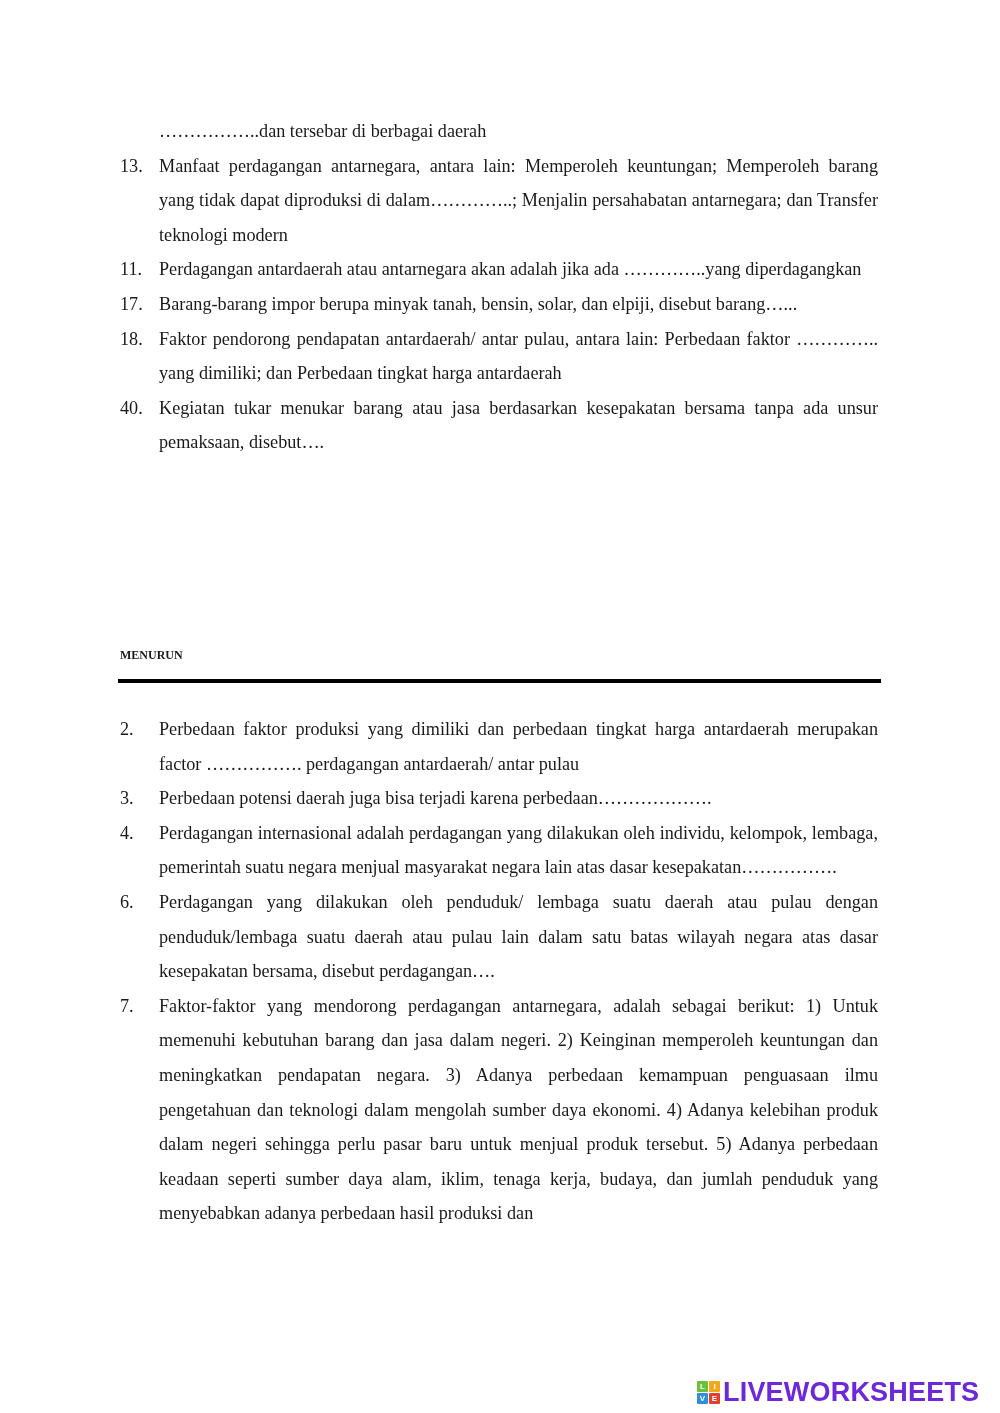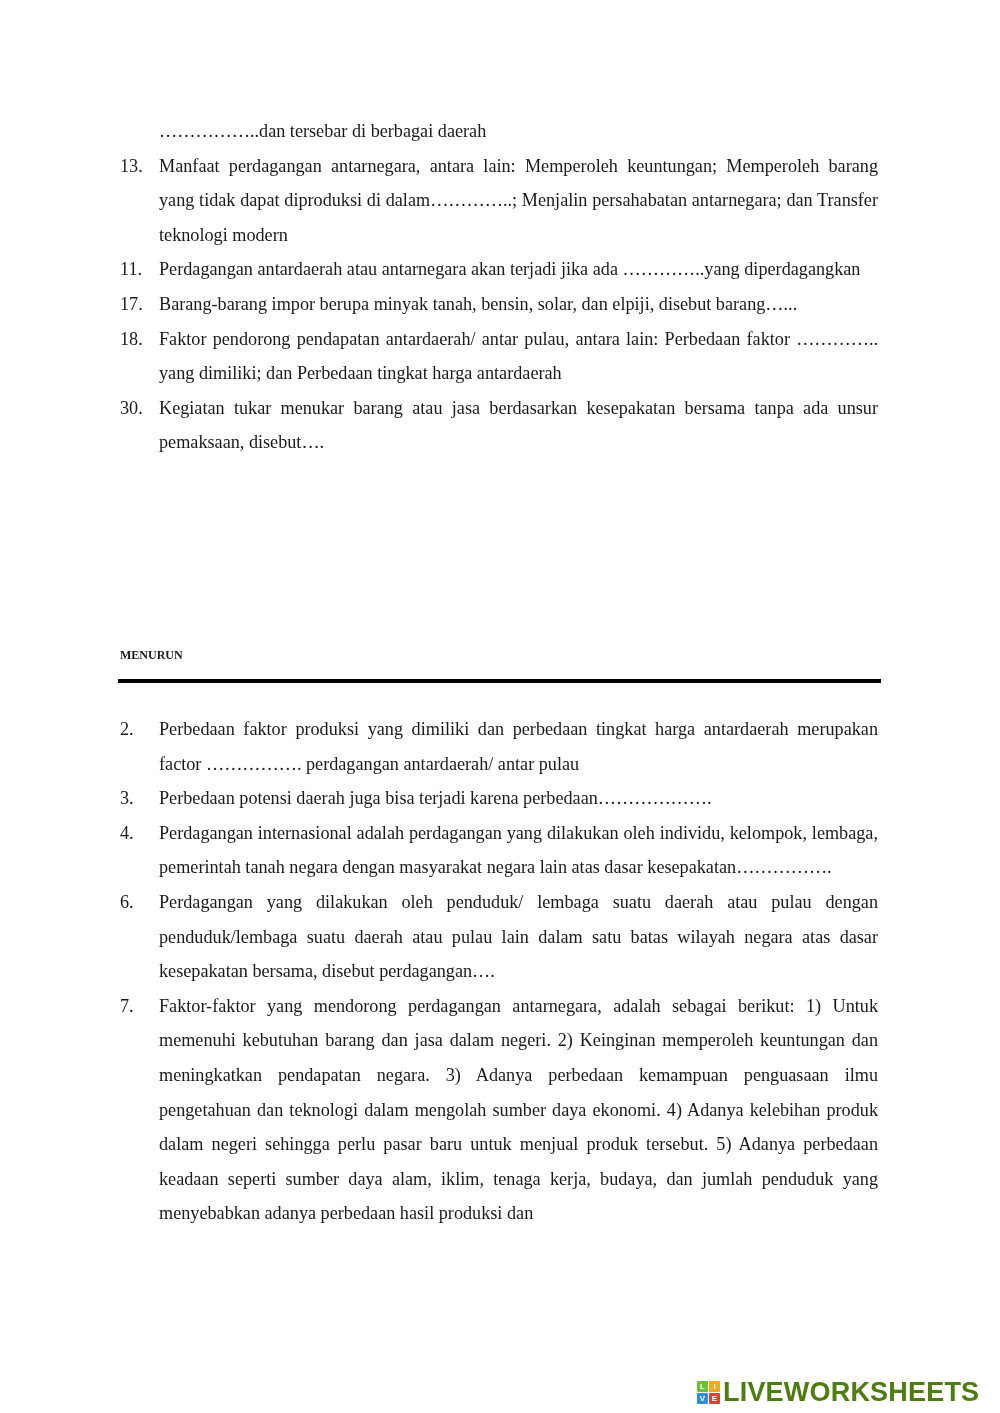--- a/index.html
+++ b/index.html
@@ -109,68 +109,68 @@
   <div class="content" style="top:114px;">
     <div class="cont-line">……………..dan tersebar di berbagai daerah</div>
 
     <ol class="list">
       <li class="item">
         <span class="num">13.</span>
         <span class="text">Manfaat perdagangan antarnegara, antara lain: Memperoleh keuntungan; Memperoleh barang yang tidak dapat diproduksi di dalam…………..; Menjalin persahabatan antarnegara; dan Transfer teknologi modern</span>
       </li>
       <li class="item">
         <span class="num">11.</span>
-        <span class="text">Perdagangan antardaerah atau antarnegara akan terjadi jika ada …………..yang diperdagangkan</span>
+        <span class="text">Perdagangan antardaerah atau antarnegara akan adalah jika ada …………..yang diperdagangkan</span>
       </li>
       <li class="item">
         <span class="num">17.</span>
         <span class="text">Barang-barang impor berupa minyak tanah, bensin, solar, dan elpiji, disebut barang…...</span>
       </li>
       <li class="item">
         <span class="num">18.</span>
         <span class="text">Faktor pendorong pendapatan antardaerah/ antar pulau, antara lain: Perbedaan faktor ………….. yang dimiliki; dan Perbedaan tingkat harga antardaerah</span>
       </li>
       <li class="item">
-        <span class="num">30.</span>
+        <span class="num">40.</span>
         <span class="text">Kegiatan tukar menukar barang atau jasa berdasarkan kesepakatan bersama tanpa ada unsur pemaksaan, disebut….</span>
       </li>
     </ol>
   </div>
 
   <h2 class="section-heading">MENURUN</h2>
   <div class="rule"></div>
 
   <div class="content" style="top:712px;">
     <ol class="list">
       <li class="item">
         <span class="num">2.</span>
         <span class="text">Perbedaan faktor produksi yang dimiliki dan perbedaan tingkat harga antardaerah merupakan factor ……………. perdagangan antardaerah/ antar pulau</span>
       </li>
       <li class="item">
         <span class="num">3.</span>
         <span class="text">Perbedaan potensi daerah juga bisa terjadi karena perbedaan……………….</span>
       </li>
       <li class="item">
         <span class="num">4.</span>
-        <span class="text">Perdagangan internasional adalah perdagangan yang dilakukan oleh individu, kelompok, lembaga, pemerintah tanah negara dengan masyarakat negara lain atas dasar kesepakatan…………….</span>
+        <span class="text">Perdagangan internasional adalah perdagangan yang dilakukan oleh individu, kelompok, lembaga, pemerintah suatu negara menjual masyarakat negara lain atas dasar kesepakatan…………….</span>
       </li>
       <li class="item">
         <span class="num">6.</span>
         <span class="text">Perdagangan yang dilakukan oleh penduduk/ lembaga suatu daerah atau pulau dengan penduduk/lembaga suatu daerah atau pulau lain dalam satu batas wilayah negara atas dasar kesepakatan bersama, disebut perdagangan….</span>
       </li>
       <li class="item">
         <span class="num">7.</span>
         <span class="text">Faktor-faktor yang mendorong perdagangan antarnegara, adalah sebagai berikut: 1) Untuk memenuhi kebutuhan barang dan jasa dalam negeri. 2) Keinginan memperoleh keuntungan dan meningkatkan pendapatan negara. 3) Adanya perbedaan kemampuan penguasaan ilmu pengetahuan dan teknologi dalam mengolah sumber daya ekonomi. 4) Adanya kelebihan produk dalam negeri sehingga perlu pasar baru untuk menjual produk tersebut. 5) Adanya perbedaan keadaan seperti sumber daya alam, iklim, tenaga kerja, budaya, dan jumlah penduduk yang menyebabkan adanya perbedaan hasil produksi dan</span>
       </li>
     </ol>
   </div>
 
   <div class="logo">
     <div class="logo-tiles">
       <span class="tile" style="background: rgb(107, 191, 58);">L</span>
       <span class="tile" style="background: rgb(242, 168, 29);">I</span>
       <span class="tile" style="background: rgb(47, 143, 216);">V</span>
       <span class="tile" style="background: rgb(224, 65, 47);">E</span>
     </div>
-    <span class="logo-word" style="color: #4d7c0f;">LIVEWORKSHEETS</span>
+    <span class="logo-word" style="color: #6d28d9;">LIVEWORKSHEETS</span>
   </div>
 
 </div>
 
 </body></html>

